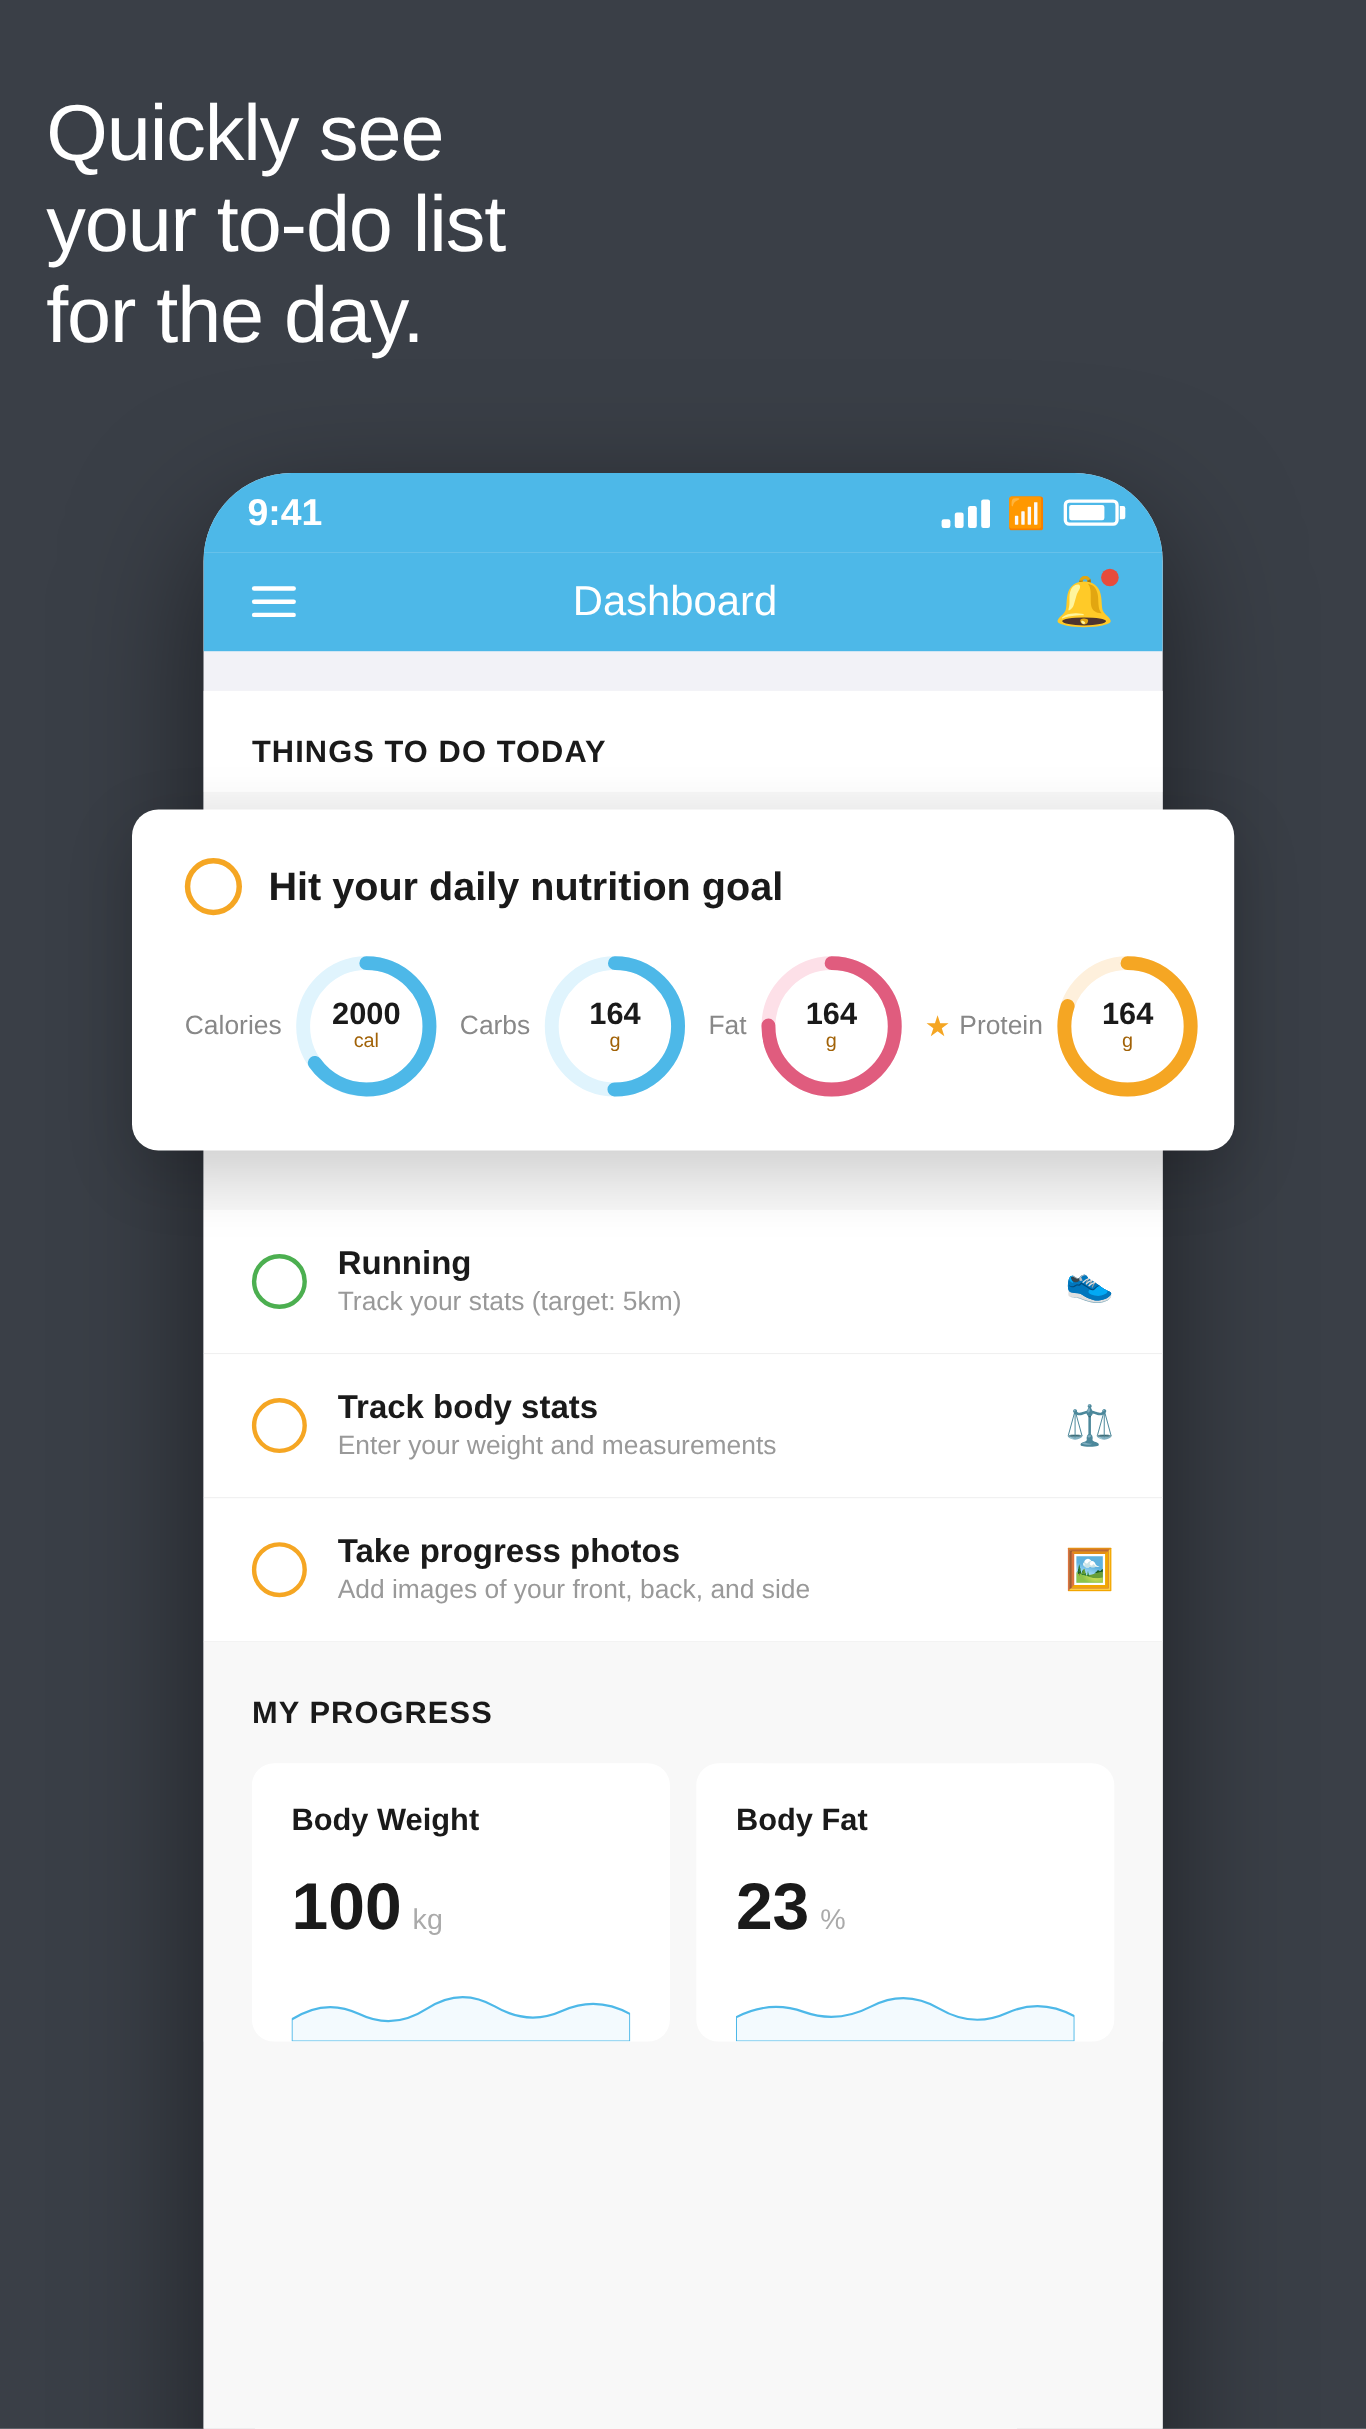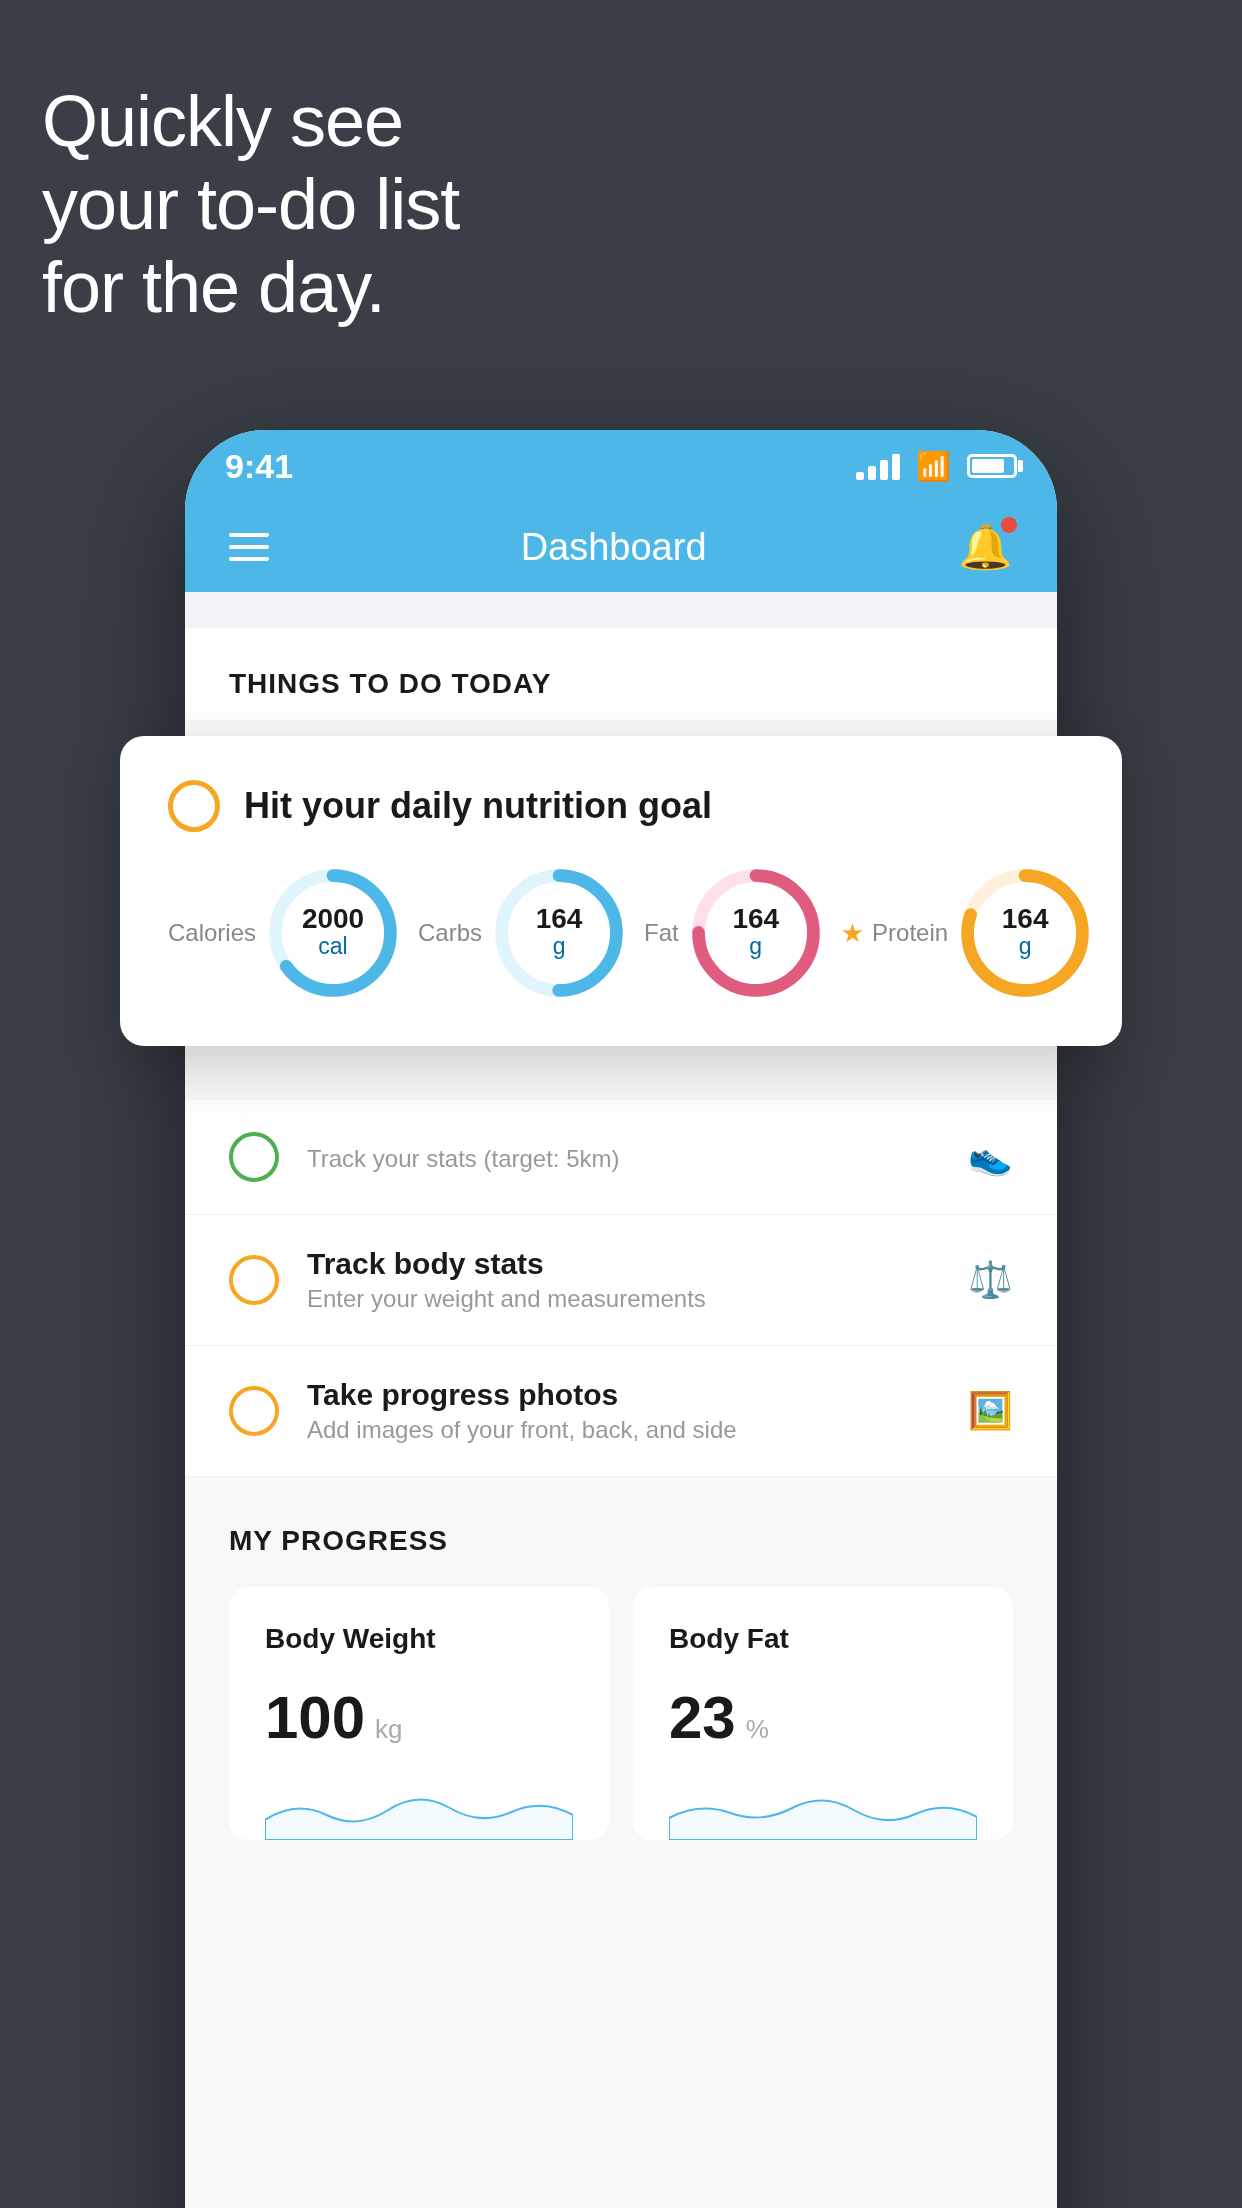--- a/index.html
+++ b/index.html
@@ -235,22 +235,22 @@
       text-align: center;
     }
     .donut-value {
       font-size: 28px;
       font-weight: 700;
       color: #1a1a1a;
       display: block;
       line-height: 1;
     }
     .donut-unit {
-      font-size: 23px;
-      color: #0369a1;
+      font-size: 18px;
+      color: #a16207;
       display: block;
       line-height: 1.2;
     }
 
     
     .todo-list {
       background: white;
       margin-top: 0;
     }
     .todo-item {
@@ -389,20 +389,21 @@
 
     <div class="things-section">
       <div class="section-heading">THINGS TO DO TODAY</div>
     </div>
 
     <div class="todo-list" style="margin-top: 380px;">
 
       <div class="todo-item">
         <div class="todo-circle green"></div>
         <div class="todo-text-block">
+          <div class="todo-title">Running</div>
           <div class="todo-subtitle">Track your stats (target: 5km)</div>
         </div>
         <div class="todo-icon">👟</div>
       </div>
 
       <div class="todo-item">
         <div class="todo-circle yellow"></div>
         <div class="todo-text-block">
           <div class="todo-title">Track body stats</div>
           <div class="todo-subtitle">Enter your weight and measurements</div>

